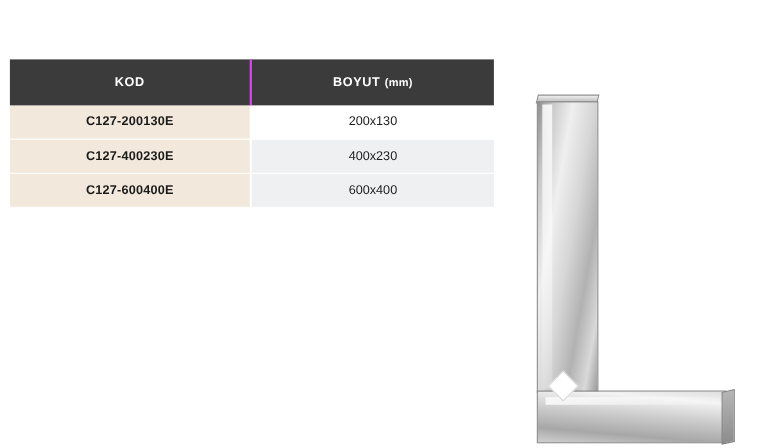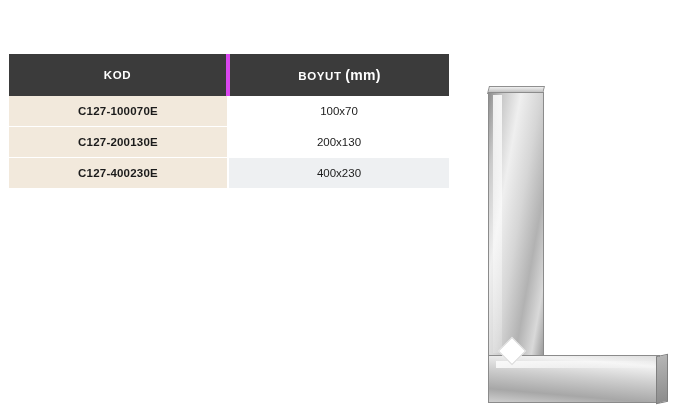--- a/index.html
+++ b/index.html
@@ -32,25 +32,25 @@
 
   table.spec th {
     background: #3b3b3b;
     color: #ffffff;
     font-size: 11.5px;
     font-weight: bold;
     letter-spacing: 0.6px;
     text-align: center;
     height: 42px;
     padding: 0;
-    border-right: 4px solid #d946ef;
+    border-right: 2px solid #d946ef;
   }
   table.spec th:last-child { border-right: none; }
   table.spec th .unit {
-    font-size: 14px;
+    font-size: 10px;
     letter-spacing: 0.3px;
     font-weight: bold;
     margin-top: 38px;
   }
 
   table.spec td {
     height: 30px;
     padding: 0;
     font-size: 11.5px;
     text-align: center;
@@ -163,30 +163,30 @@
           <span>KOD</span>
         </th>
         <th>
           <span>BOYUT</span>
           <span class="unit">(mm)</span>
         </th>
       </tr>
     </thead>
     <tbody id="tbody">
         <tr class="odd">
-          <td class="code">C127-100070E</td>
-          <td class="size">100x70</td>
-        </tr>
-        <tr class="odd">
           <td class="code">C127-200130E</td>
           <td class="size">200x130</td>
         </tr>
         <tr class="even">
           <td class="code">C127-400230E</td>
           <td class="size">400x230</td>
+        </tr>
+        <tr class="even">
+          <td class="code">C127-600400E</td>
+          <td class="size">600x400</td>
         </tr>
       </tbody>
   </table>
 </div>
 
 <div id="photo">
   <div class="vert-top"></div>
   <div class="vert"></div>
   <div class="sheen"></div>
   <div class="horz"></div>

